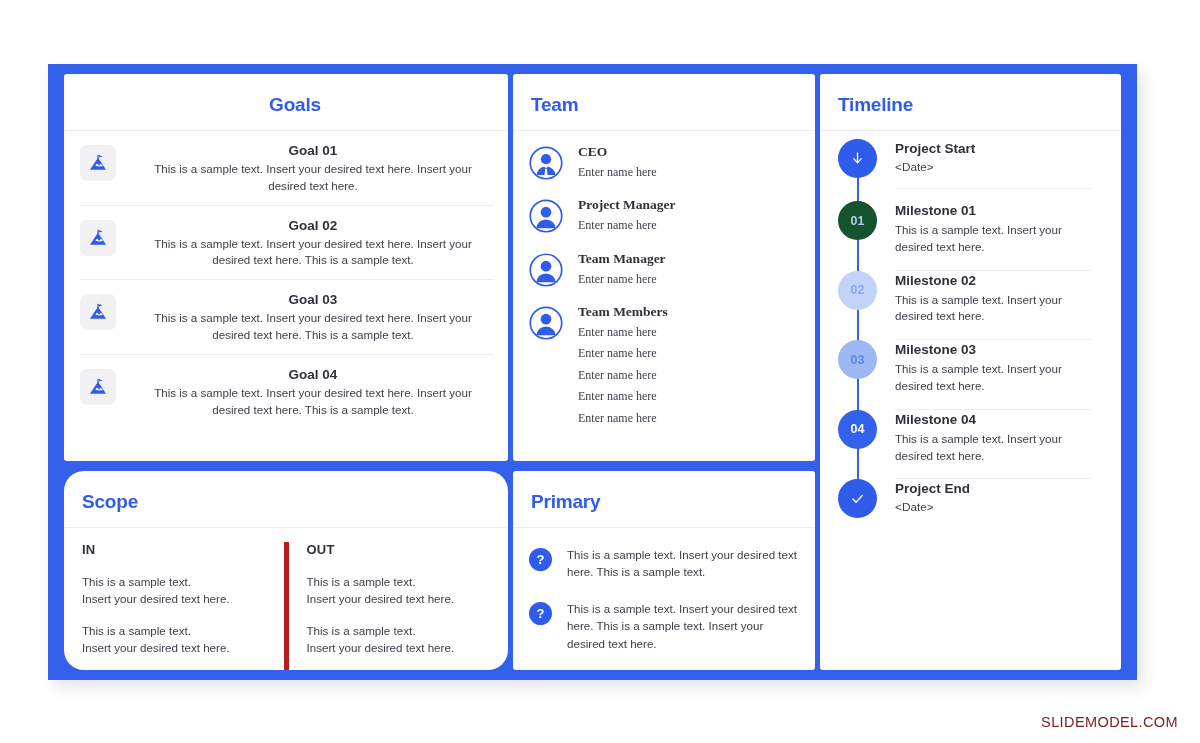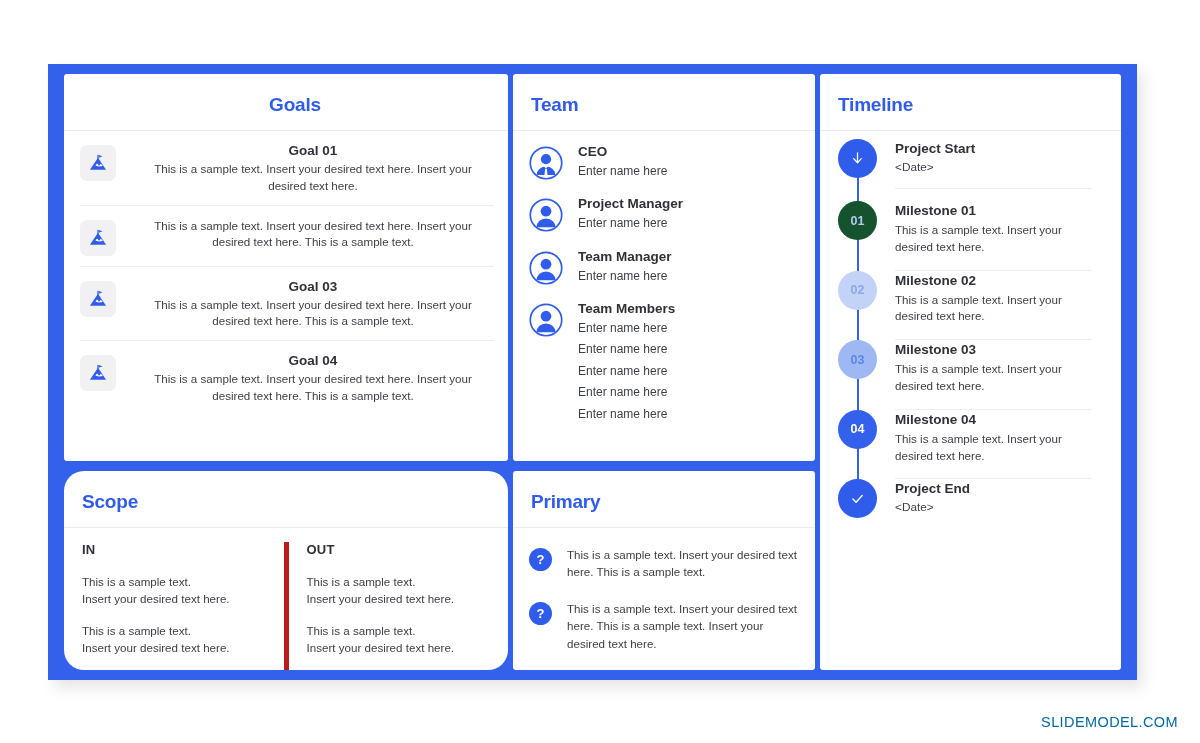--- a/index.html
+++ b/index.html
@@ -95,21 +95,21 @@
     margin-bottom: 3px;
   }
   .goal-desc {
     font-size: 11.6px;
     color: #3b3f47;
     line-height: 1.45;
     max-width: 358px;
   }
 
   
-  .team-body { padding: 6px 12px 0 16px; }
+  .team-body { padding: 6px 12px 0 16px; font-family: Liberation Serif, serif; }
   .team-row {
     display: flex;
     align-items: flex-start;
     padding: 7px 0 7px 0;
   }
   .team-avatar { width: 34px; height: 34px; min-width: 34px; margin-top: 2px; }
   .team-text { margin-left: 15px; }
   .team-role {
     font-size: 13.5px;
     font-weight: bold;
@@ -228,21 +228,21 @@
     color: #3b3f47;
     line-height: 1.48;
   }
 
   
   #watermark {
     position: absolute;
     right: 22px;
     bottom: 13px;
     font-size: 14.5px;
-    color: #0369a1;
+    color: #7f1d1d;
     letter-spacing: 0.4px;
   }
 </style>
 </head>
 <body>
 
 <div id="slide-frame">
   <div id="slide-grid">
 
     <section class="panel panel-goals">
@@ -268,20 +268,21 @@
         <div class="goal-row">
           <div class="goal-icon-box">
             <svg width="22" height="22" viewBox="0 0 24 24" aria-hidden="true">
               <path d="M12 6.2 L3.2 19.4 L20.8 19.4 Z" fill="#2f5ceb"></path>
               <path d="M9.1 14.6 L11 12.6 L13.1 14.9 L15.2 12.9 L17.4 15.2 L13.3 15.9 L10.6 15.2 Z" fill="#ffffff"></path>
               <rect x="11.3" y="3.1" width="1.3" height="6.2" fill="#2f5ceb"></rect>
               <path d="M12.6 3.3 L17 4.6 L12.6 6.4 Z" fill="#2f5ceb"></path>
             </svg>
           </div>
           <div class="goal-text">
+            <div class="goal-title">Goal 02</div>
             <div class="goal-desc">This is a sample text. Insert your desired text here. Insert your desired text here. This is a sample text.</div>
           </div>
         </div>
 
         <div class="goal-row">
           <div class="goal-icon-box">
             <svg width="22" height="22" viewBox="0 0 24 24" aria-hidden="true">
               <path d="M12 6.2 L3.2 19.4 L20.8 19.4 Z" fill="#2f5ceb"></path>
               <path d="M9.1 14.6 L11 12.6 L13.1 14.9 L15.2 12.9 L17.4 15.2 L13.3 15.9 L10.6 15.2 Z" fill="#ffffff"></path>
               <rect x="11.3" y="3.1" width="1.3" height="6.2" fill="#2f5ceb"></rect>

